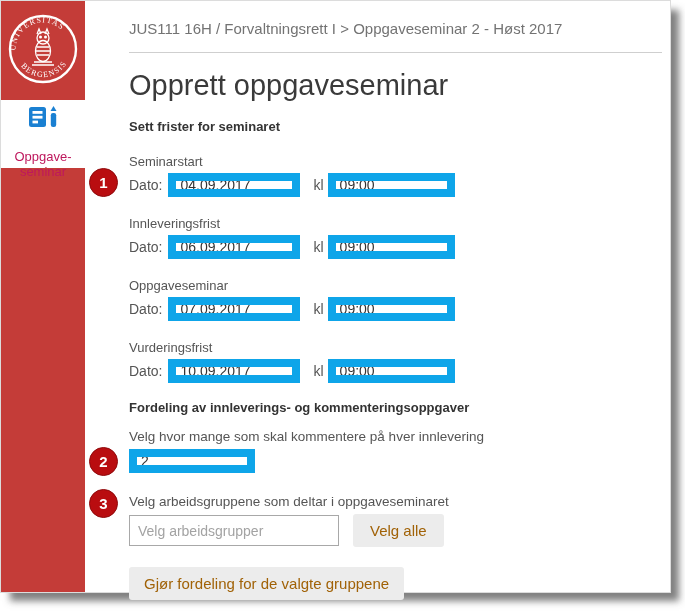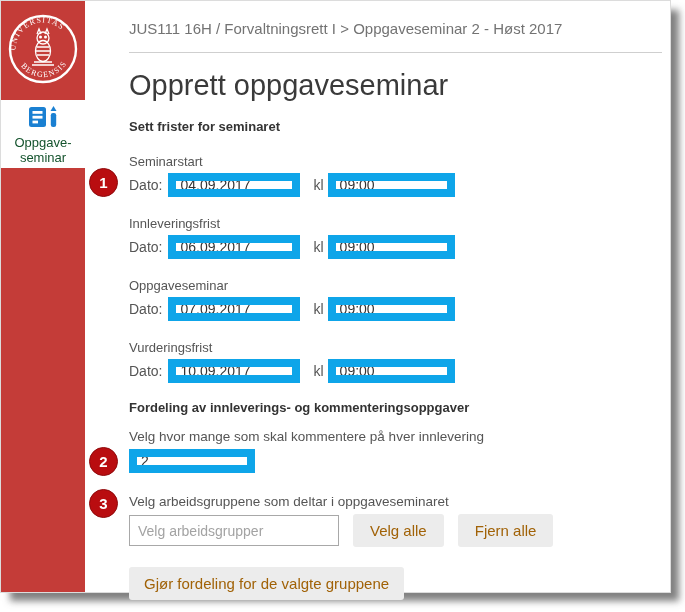--- a/index.html
+++ b/index.html
@@ -16,21 +16,21 @@
   
   .sidebar {
     position:absolute; left:0; top:0; width:84px; height:100%;
     background:#c43c38;
   }
   .logo-block { height:99px; display:flex; align-items:center; justify-content:center; }
   .nav-item {
     position:absolute; top:99px; left:0; width:84px; height:68px;
     background:#fff; text-align:center; cursor:pointer; padding-top:5px;
   }
-  .nav-label { color:#14532d; font-size:13px; line-height:15px; margin-top:2px; }
+  .nav-label { color:#be185d; font-size:13px; line-height:15px; margin-top:16px; }
   
   .content {
     position:absolute; left:84px; top:0; right:0; bottom:0;
     padding:17px 8px 0 44px; background:#fff;
   }
   .breadcrumb { font-size:15px; line-height:21px; color:#737373; }
   .divider { border:none; border-top:1px solid #cfcfcf; margin:13px 0 0 0; }
   h1.page-title {
     font-size:29px; line-height:34px; font-weight:400; color:#3a3a3a;
     margin:15px 0 0 0;
@@ -174,21 +174,20 @@
 
     <h2 class="section-heading">Fordeling av innleverings- og kommenteringsoppgaver</h2>
 
     <div class="small-label commenters-label">Velg hvor mange som skal kommentere på hver innlevering</div>
     <input class="boxy count-input" type="text" value="2" style="">
 
     <div class="small-label groups-label">Velg arbeidsgruppene som deltar i oppgaveseminaret</div>
     <div class="groups-row">
       <input class="groups-input" type="text" placeholder="Velg arbeidsgrupper" style="">
       <button class="btn">Velg alle</button>
-      <button class="btn">Fjern alle</button>
     </div>
 
     <button class="btn distribute-btn">Gjør fordeling for de valgte gruppene</button>
   </main>
 
   <div class="marker marker-1">1</div>
   <div class="marker marker-2">2</div>
   <div class="marker marker-3">3</div>
 
 </div>

